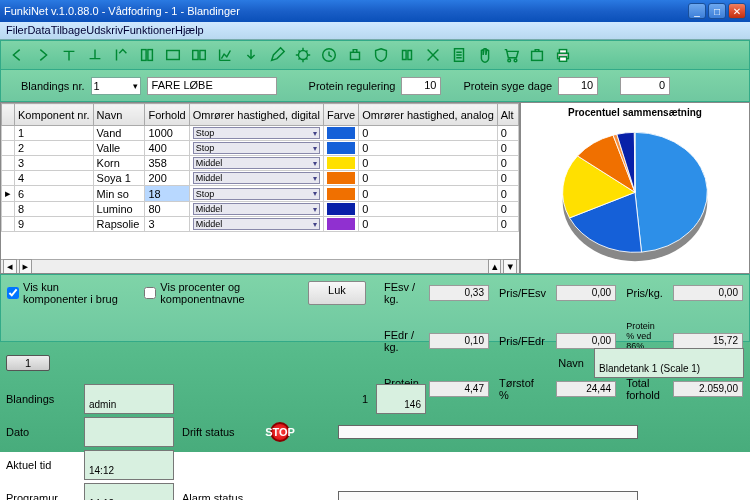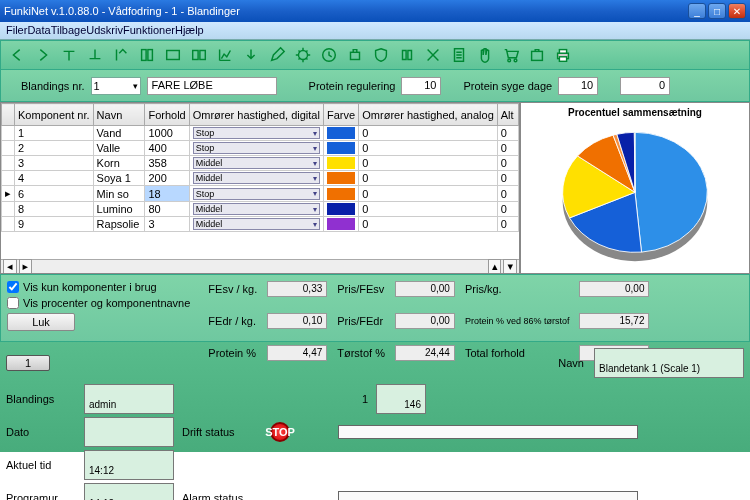--- a/index.html
+++ b/index.html
@@ -25,21 +25,21 @@
 td{border:1px solid #ccc;padding:1px 3px;height:14px;white-space:nowrap;overflow:hidden}
 td.sel{background:#b8d8ff}
 .hdcell{height:22px}
 .dd{display:flex;align-items:center;justify-content:space-between;background:#e8e8f0;border:1px solid #88a;height:12px;padding:0 2px;font-size:9px}
 .dd::after{content:"▾";font-size:8px;color:#448}
 .sw{width:100%;height:12px}
 .chartwrap{width:230px;border:1px solid #888;background:#fff;padding:4px;text-align:center}
 .chartwrap .ct{font-weight:bold;font-size:10px;margin-bottom:2px}
 .pie{width:180px;height:150px;margin:0 auto;position:relative}
 .statsbar{border:1px solid #3a8;background:linear-gradient(#7fd4a8,#6fc8a0);padding:6px;display:flex;gap:18px;align-items:flex-start;height:68px}
-.chkcol{display:flex;flex-direction:column;gap:4px}
+.chkcol{display:flex;flex-direction:row;gap:20px}
 .chk{display:flex;align-items:center;gap:4px}
 .chk input{width:12px;height:12px}
 .btn{border:1px solid #888;background:linear-gradient(#f8f8f8,#ddd);padding:2px 10px;border-radius:2px;width:68px;text-align:center}
 .sgrid{display:grid;grid-template-columns:auto 60px auto 60px auto 70px;gap:16px 10px;align-items:center}
 .ro{height:16px;border:1px solid #999;background:#eee;text-align:right;padding:1px 4px;font-size:10px}
 .bottom{background:linear-gradient(#58bc8c,#48ac7c);height:110px;padding:6px;color:#000}
 .brow1{display:flex;align-items:center;gap:10px;margin-bottom:6px}
 .tag{border:1px solid #555;background:linear-gradient(#eee,#ccc);padding:1px 18px;border-radius:2px}
 .bgrid{display:grid;grid-template-columns:70px 90px 80px 60px 30px 50px;gap:3px 8px;align-items:center}
 .fld{height:16px;border:1px solid #777;background:#d8f0e0;padding:14px 4px;font-size:10px}

